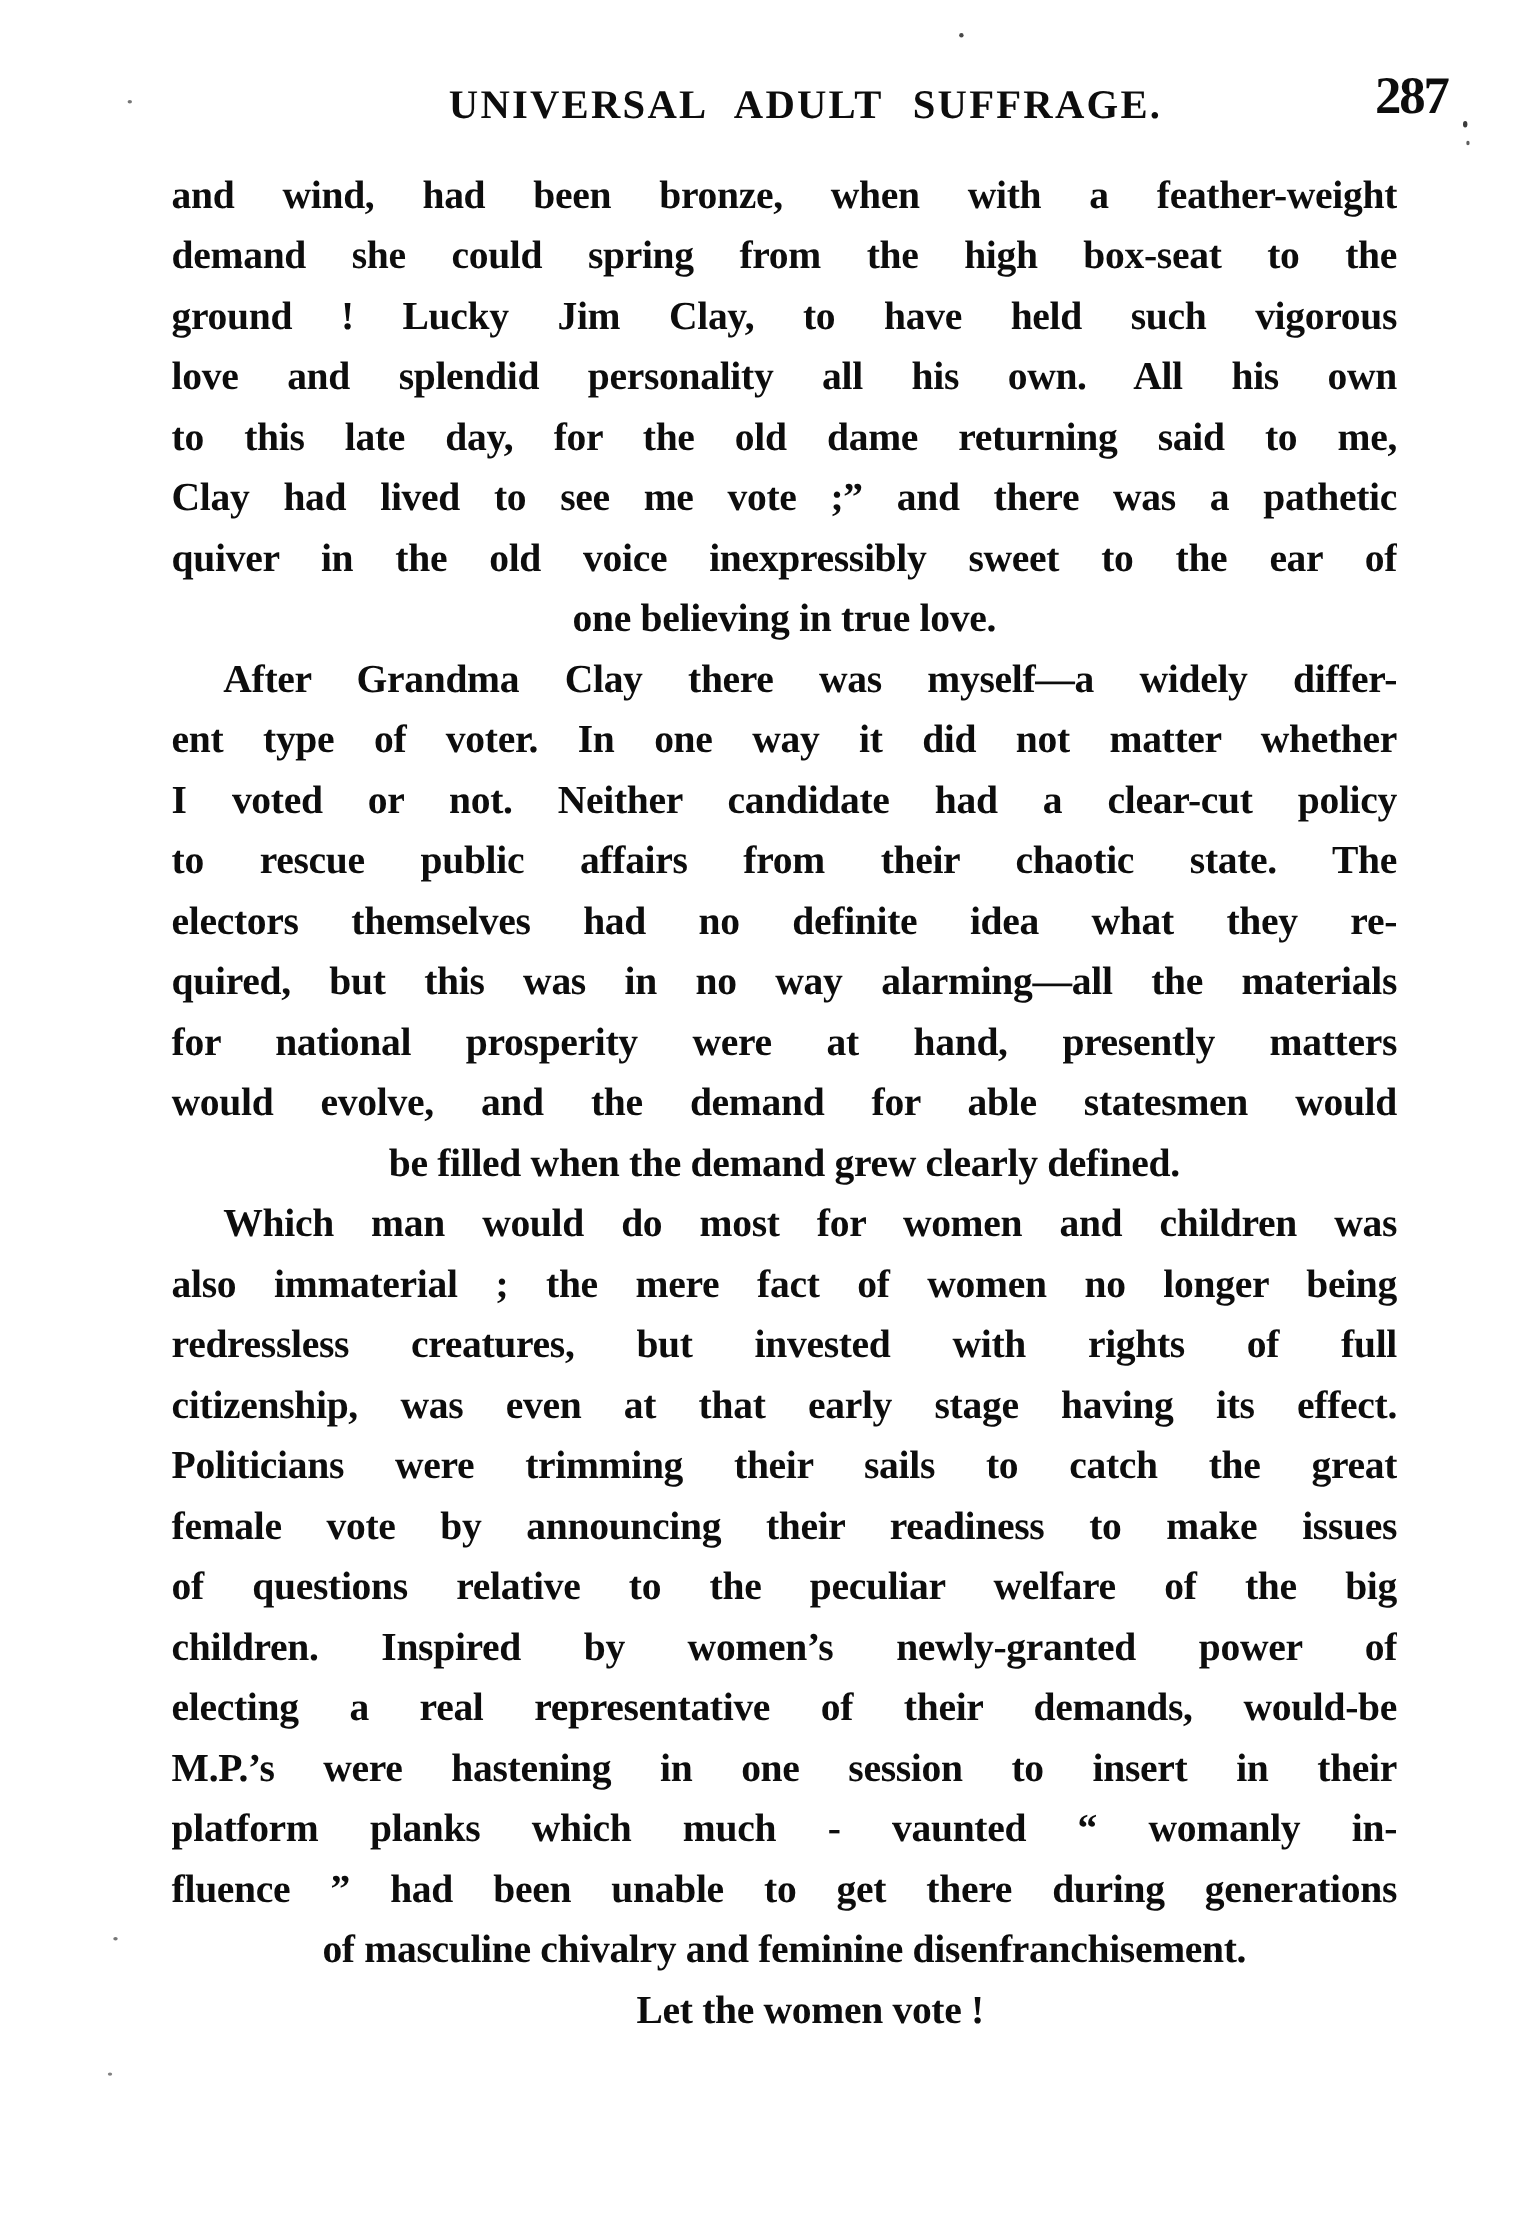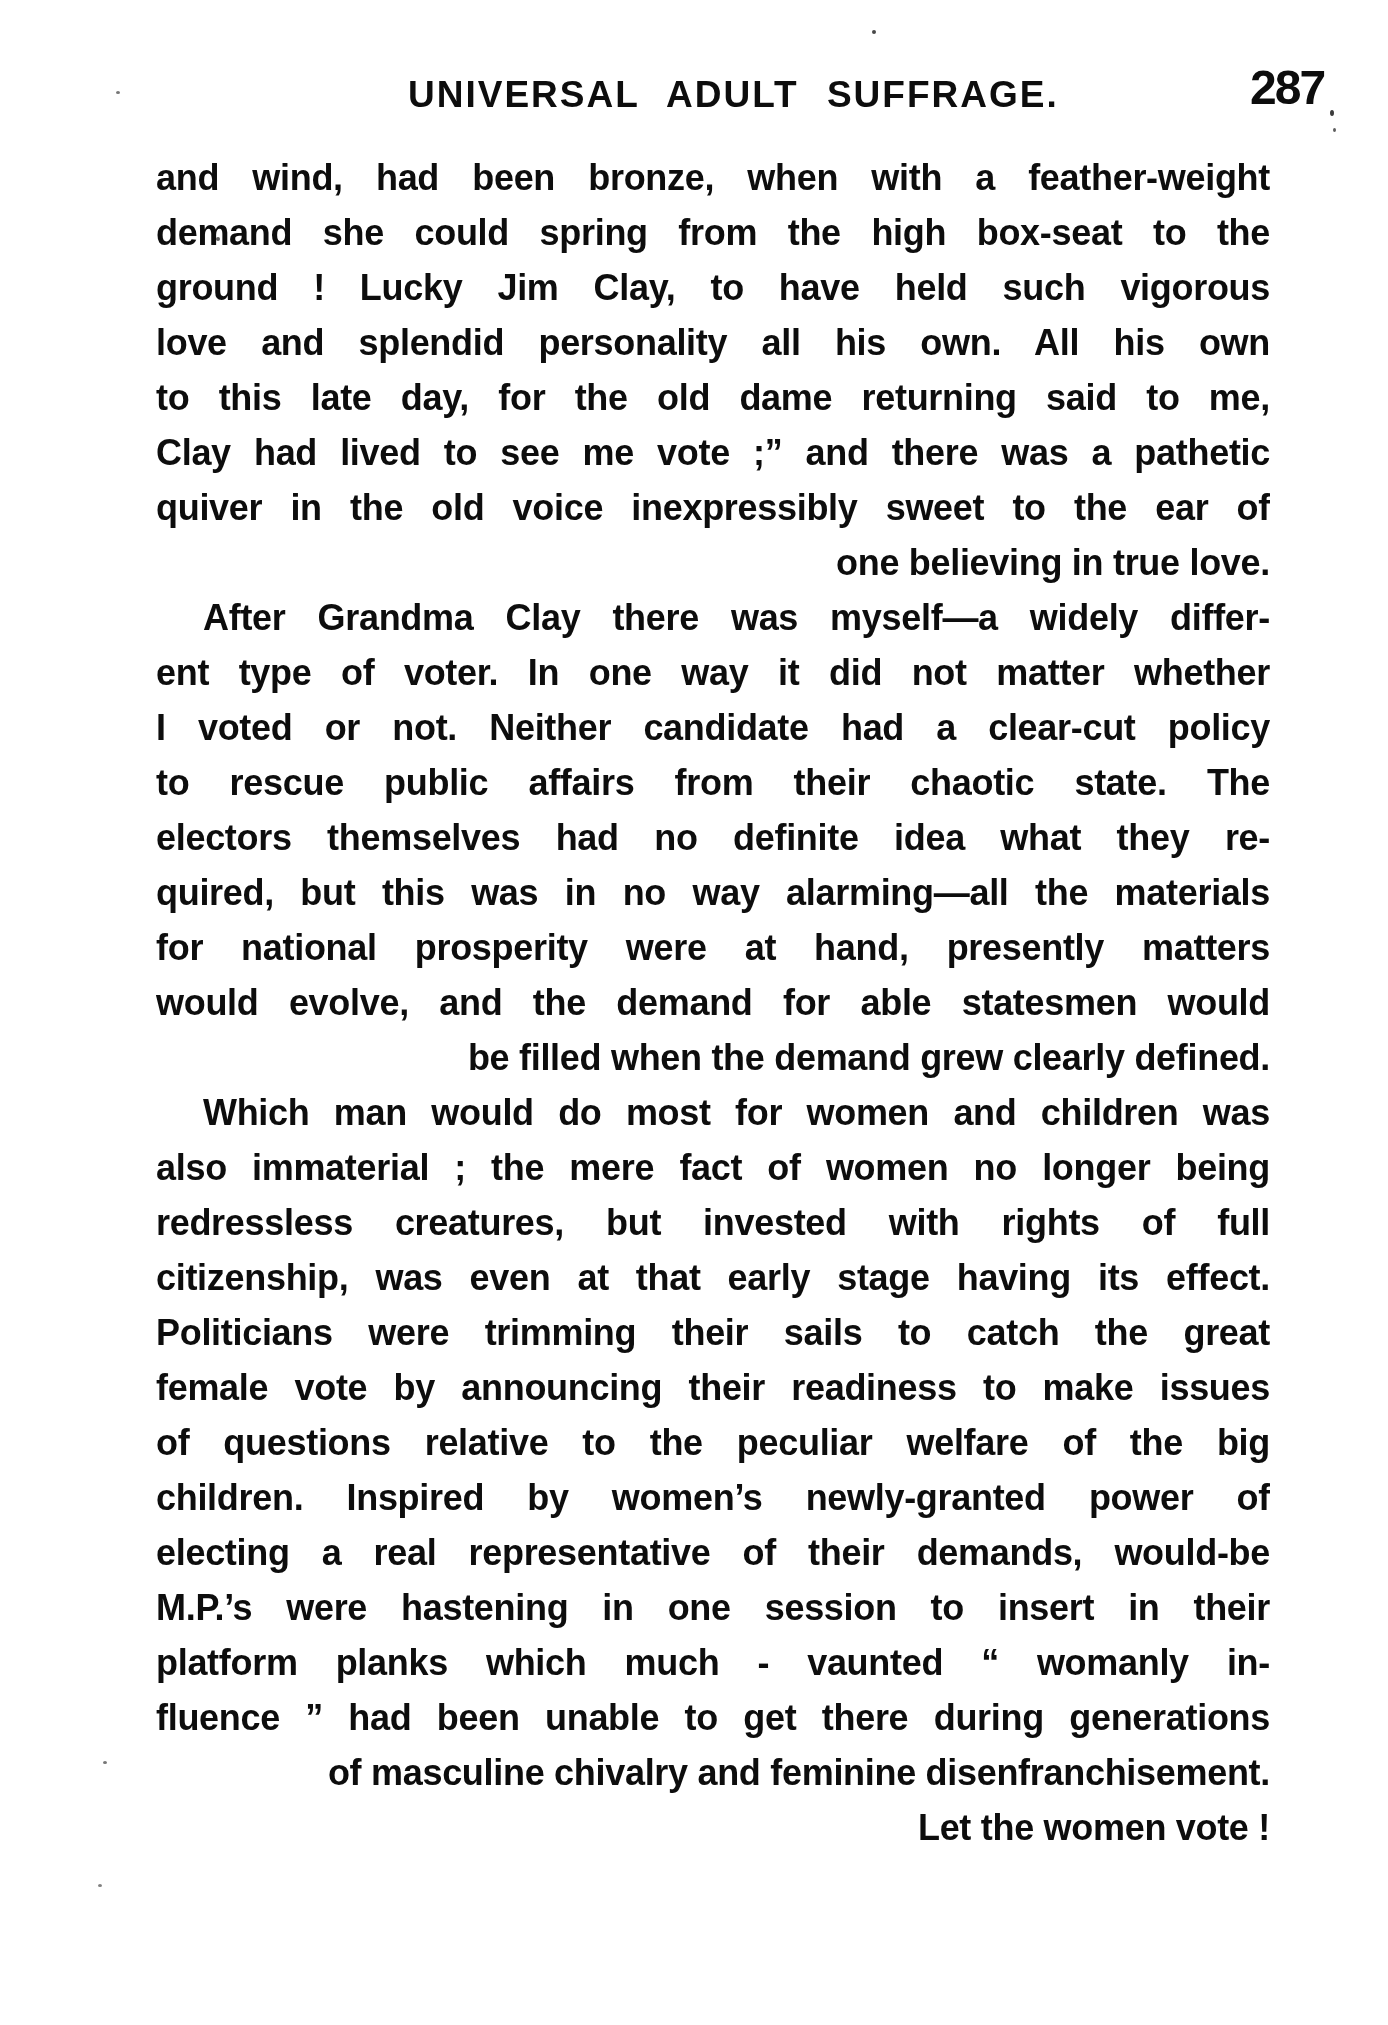--- a/index.html
+++ b/index.html
@@ -3,21 +3,21 @@
 <meta charset="utf-8">
 <style>
   html, body { margin: 0; padding: 0; background: #ffffff; }
 
   .page {
     position: relative;
     width: 1388px;
     height: 2025px;
     background: #ffffff;
     overflow: hidden;
-    font-family: Liberation Sans, sans-serif;
+    font-family: Liberation Serif, serif;
     color: #0d0d0d;
   }
 
   .header-title {
     position: absolute;
     left: 408px;
     top: 74px;
     font-size: 37px;
     font-weight: 700;
     letter-spacing: 2px;
@@ -41,21 +41,21 @@
     width: 1114px;
     font-size: 36px;
     font-weight: 700;
     line-height: 55px;
     letter-spacing: -0.3px;
   }
 
   .line {
     height: 55px;
     overflow: hidden;
-    text-align: right;
+    text-align: center;
   }
   
   .line.j { text-align: justify; }
   .line.j::after { content: ""; display: inline-block; width: 100%; height: 0; }
 
   .indent { text-indent: 47px; }
 
   .speck {
     position: absolute;
     background: #1a1a1a;

